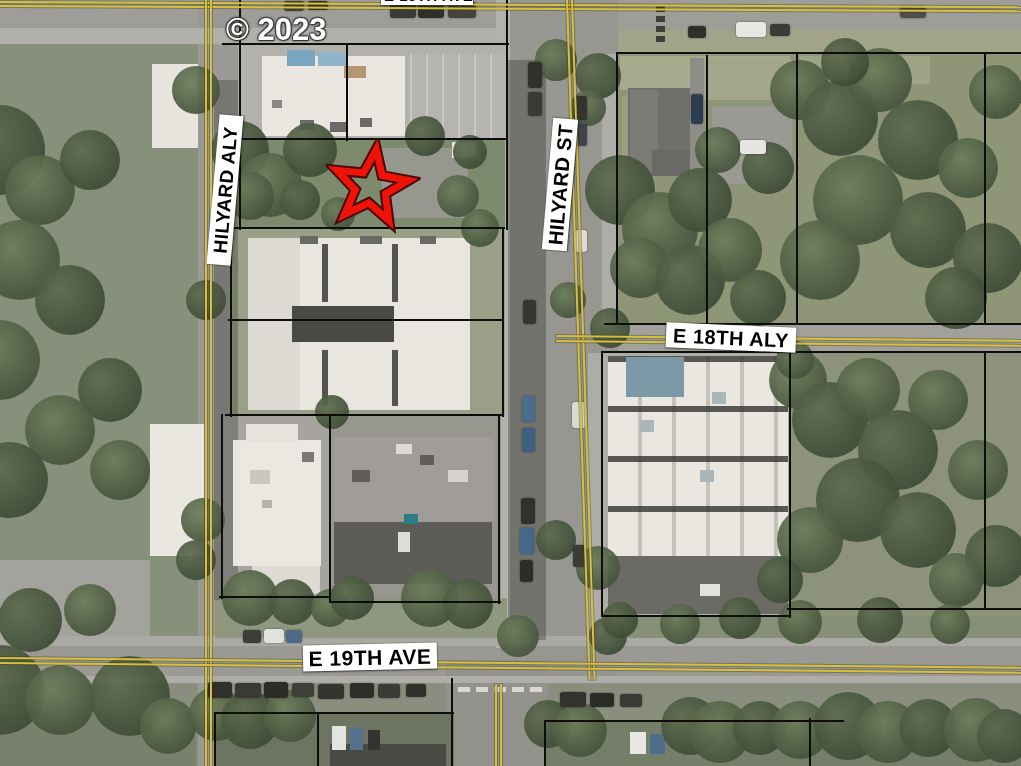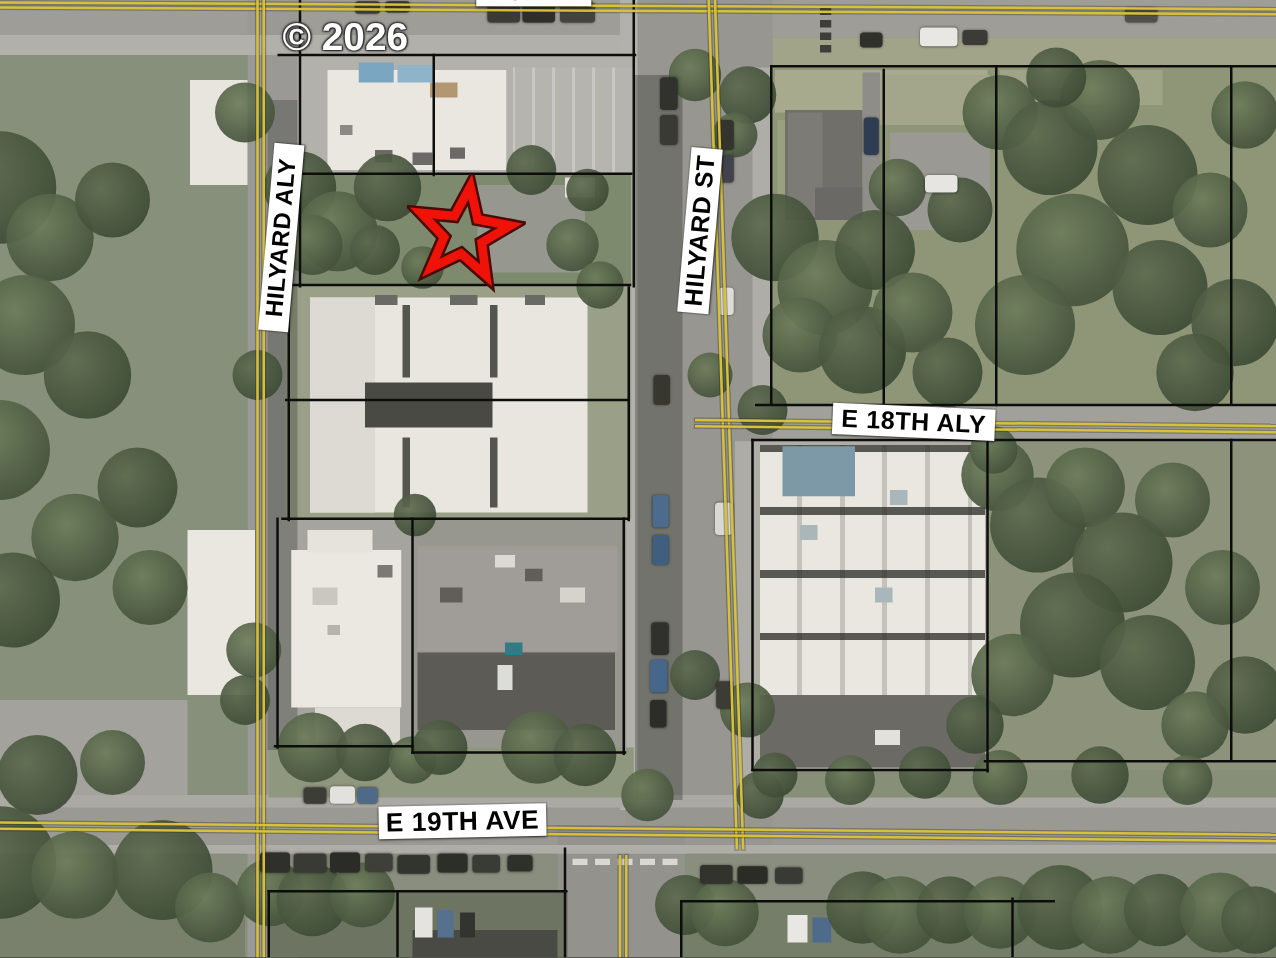--- a/index.html
+++ b/index.html
@@ -345,14 +345,14 @@
   <div class="street-label" id="label-hilyard-aly">HILYARD ALY</div>
   <div class="street-label" id="label-hilyard-st">HILYARD ST</div>
   <div class="street-label" id="label-e18-aly">E 18TH ALY</div>
   <div class="street-label" id="label-e19-ave">E 19TH AVE</div>
 
   <svg id="star-marker" width="96" height="96" viewBox="-48 -48 96 96">
     <polygon id="star-outline" points="0,-38 9.4,-12.9 36.1,-11.7 15.2,4.9 22.3,30.7 0,16 -22.3,30.7 -15.2,4.9 -36.1,-11.7 -9.4,-12.9" fill="none" stroke="#4a0a05" stroke-width="11" stroke-linejoin="miter" stroke-miterlimit="12"></polygon>
     <polygon id="star-body" points="0,-38 9.4,-12.9 36.1,-11.7 15.2,4.9 22.3,30.7 0,16 -22.3,30.7 -15.2,4.9 -36.1,-11.7 -9.4,-12.9" fill="none" stroke="#ee1208" stroke-width="7" stroke-linejoin="miter" stroke-miterlimit="12"></polygon>
   </svg>
 
-  <div id="watermark">© 2026</div>
+  <div id="watermark">© 2023</div>
 </div>
 
 </body></html>

